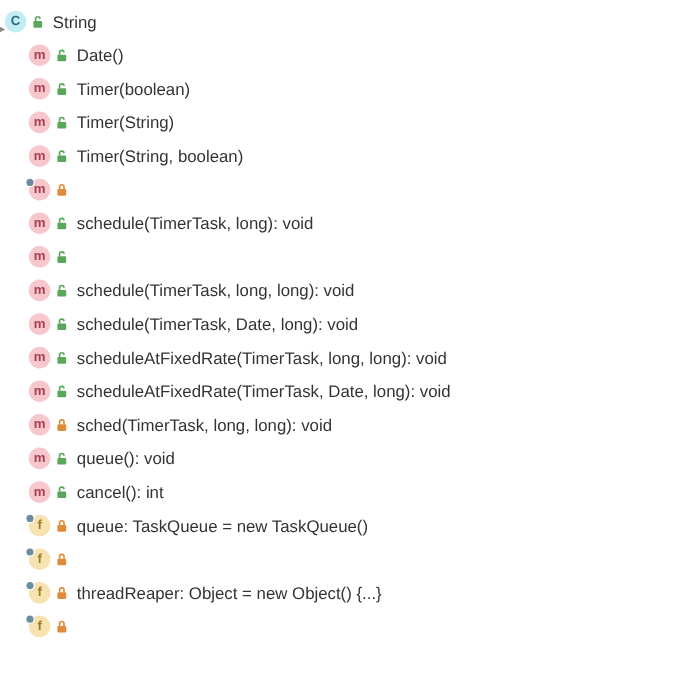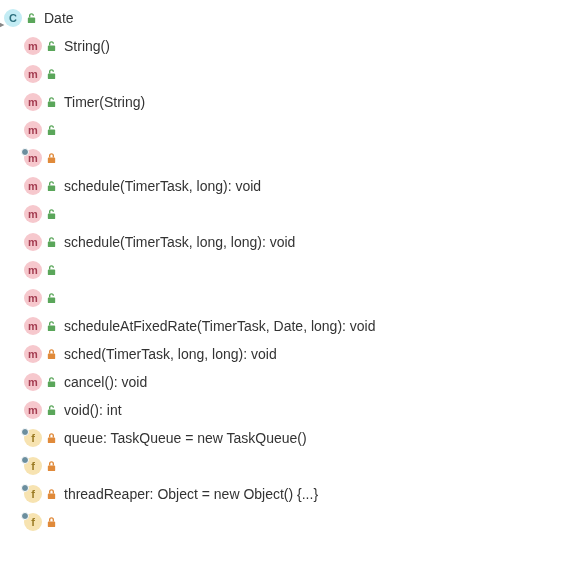--- a/index.html
+++ b/index.html
@@ -89,46 +89,47 @@
   <span class="cell main-icon class-icon">
     <span>C</span>
     <span class="gray-arrow">▸</span>
   </span>
   <span class="cell access-icon lock-open">
     <svg viewBox="0 0 12 14">
         <path d="M4 6 V4 a2 2 0 0 1 4 0" fill="none" stroke="#5aa65a" stroke-width="1.5"></path>
         <rect x="2" y="6" width="8" height="6" rx="1" fill="#5aa65a"></rect>
       </svg>
   </span>
-  <span class="label">Date</span>
+  <span class="label">String</span>
 </div>
 
 <div id="members">
     <div class="row child">
       <span class="cell main-icon method-icon">
         <span>m</span>
       </span>
       <span class="cell access-icon lock-open">
         <svg viewBox="0 0 12 14">
           <path d="M4 6 V4 a2 2 0 0 1 4 0" fill="none" stroke="#5aa65a" stroke-width="1.5"></path>
           <rect x="2" y="6" width="8" height="6" rx="1" fill="#5aa65a"></rect>
         </svg>
       </span>
-      <span class="label">String()</span>
-    </div>
-    <div class="row child">
-      <span class="cell main-icon method-icon">
-        <span>m</span>
-      </span>
-      <span class="cell access-icon lock-open">
-        <svg viewBox="0 0 12 14">
-          <path d="M4 6 V4 a2 2 0 0 1 4 0" fill="none" stroke="#5aa65a" stroke-width="1.5"></path>
-          <rect x="2" y="6" width="8" height="6" rx="1" fill="#5aa65a"></rect>
-        </svg>
-      </span>
+      <span class="label">Date()</span>
+    </div>
+    <div class="row child">
+      <span class="cell main-icon method-icon">
+        <span>m</span>
+      </span>
+      <span class="cell access-icon lock-open">
+        <svg viewBox="0 0 12 14">
+          <path d="M4 6 V4 a2 2 0 0 1 4 0" fill="none" stroke="#5aa65a" stroke-width="1.5"></path>
+          <rect x="2" y="6" width="8" height="6" rx="1" fill="#5aa65a"></rect>
+        </svg>
+      </span>
+      <span class="label">Timer(boolean)</span>
     </div>
     <div class="row child">
       <span class="cell main-icon method-icon">
         <span>m</span>
       </span>
       <span class="cell access-icon lock-open">
         <svg viewBox="0 0 12 14">
           <path d="M4 6 V4 a2 2 0 0 1 4 0" fill="none" stroke="#5aa65a" stroke-width="1.5"></path>
           <rect x="2" y="6" width="8" height="6" rx="1" fill="#5aa65a"></rect>
         </svg>
@@ -138,20 +139,21 @@
     <div class="row child">
       <span class="cell main-icon method-icon">
         <span>m</span>
       </span>
       <span class="cell access-icon lock-open">
         <svg viewBox="0 0 12 14">
           <path d="M4 6 V4 a2 2 0 0 1 4 0" fill="none" stroke="#5aa65a" stroke-width="1.5"></path>
           <rect x="2" y="6" width="8" height="6" rx="1" fill="#5aa65a"></rect>
         </svg>
       </span>
+      <span class="label">Timer(String, boolean)</span>
     </div>
     <div class="row child">
       <span class="cell main-icon method-icon">
         <span>m</span>
         <span class="static-dot"></span>
       </span>
       <span class="cell access-icon lock-closed">
         <svg viewBox="0 0 12 14">
           <path d="M4 6 V4 a2 2 0 0 1 4 0 V6" fill="none" stroke="#e08a3a" stroke-width="1.5"></path>
           <rect x="2" y="6" width="8" height="6" rx="1" fill="#e08a3a"></rect>
@@ -196,31 +198,33 @@
     <div class="row child">
       <span class="cell main-icon method-icon">
         <span>m</span>
       </span>
       <span class="cell access-icon lock-open">
         <svg viewBox="0 0 12 14">
           <path d="M4 6 V4 a2 2 0 0 1 4 0" fill="none" stroke="#5aa65a" stroke-width="1.5"></path>
           <rect x="2" y="6" width="8" height="6" rx="1" fill="#5aa65a"></rect>
         </svg>
       </span>
-    </div>
-    <div class="row child">
-      <span class="cell main-icon method-icon">
-        <span>m</span>
-      </span>
-      <span class="cell access-icon lock-open">
-        <svg viewBox="0 0 12 14">
-          <path d="M4 6 V4 a2 2 0 0 1 4 0" fill="none" stroke="#5aa65a" stroke-width="1.5"></path>
-          <rect x="2" y="6" width="8" height="6" rx="1" fill="#5aa65a"></rect>
-        </svg>
-      </span>
+      <span class="label">schedule(TimerTask, Date, long): void</span>
+    </div>
+    <div class="row child">
+      <span class="cell main-icon method-icon">
+        <span>m</span>
+      </span>
+      <span class="cell access-icon lock-open">
+        <svg viewBox="0 0 12 14">
+          <path d="M4 6 V4 a2 2 0 0 1 4 0" fill="none" stroke="#5aa65a" stroke-width="1.5"></path>
+          <rect x="2" y="6" width="8" height="6" rx="1" fill="#5aa65a"></rect>
+        </svg>
+      </span>
+      <span class="label">scheduleAtFixedRate(TimerTask, long, long): void</span>
     </div>
     <div class="row child">
       <span class="cell main-icon method-icon">
         <span>m</span>
       </span>
       <span class="cell access-icon lock-open">
         <svg viewBox="0 0 12 14">
           <path d="M4 6 V4 a2 2 0 0 1 4 0" fill="none" stroke="#5aa65a" stroke-width="1.5"></path>
           <rect x="2" y="6" width="8" height="6" rx="1" fill="#5aa65a"></rect>
         </svg>
@@ -242,33 +246,33 @@
     <div class="row child">
       <span class="cell main-icon method-icon">
         <span>m</span>
       </span>
       <span class="cell access-icon lock-open">
         <svg viewBox="0 0 12 14">
           <path d="M4 6 V4 a2 2 0 0 1 4 0" fill="none" stroke="#5aa65a" stroke-width="1.5"></path>
           <rect x="2" y="6" width="8" height="6" rx="1" fill="#5aa65a"></rect>
         </svg>
       </span>
-      <span class="label">cancel(): void</span>
-    </div>
-    <div class="row child">
-      <span class="cell main-icon method-icon">
-        <span>m</span>
-      </span>
-      <span class="cell access-icon lock-open">
-        <svg viewBox="0 0 12 14">
-          <path d="M4 6 V4 a2 2 0 0 1 4 0" fill="none" stroke="#5aa65a" stroke-width="1.5"></path>
-          <rect x="2" y="6" width="8" height="6" rx="1" fill="#5aa65a"></rect>
-        </svg>
-      </span>
-      <span class="label">void(): int</span>
+      <span class="label">queue(): void</span>
+    </div>
+    <div class="row child">
+      <span class="cell main-icon method-icon">
+        <span>m</span>
+      </span>
+      <span class="cell access-icon lock-open">
+        <svg viewBox="0 0 12 14">
+          <path d="M4 6 V4 a2 2 0 0 1 4 0" fill="none" stroke="#5aa65a" stroke-width="1.5"></path>
+          <rect x="2" y="6" width="8" height="6" rx="1" fill="#5aa65a"></rect>
+        </svg>
+      </span>
+      <span class="label">cancel(): int</span>
     </div>
     <div class="row child">
       <span class="cell main-icon field-icon">
         <span>f</span>
         <span class="static-dot"></span>
       </span>
       <span class="cell access-icon lock-closed">
         <svg viewBox="0 0 12 14">
           <path d="M4 6 V4 a2 2 0 0 1 4 0 V6" fill="none" stroke="#e08a3a" stroke-width="1.5"></path>
           <rect x="2" y="6" width="8" height="6" rx="1" fill="#e08a3a"></rect>

